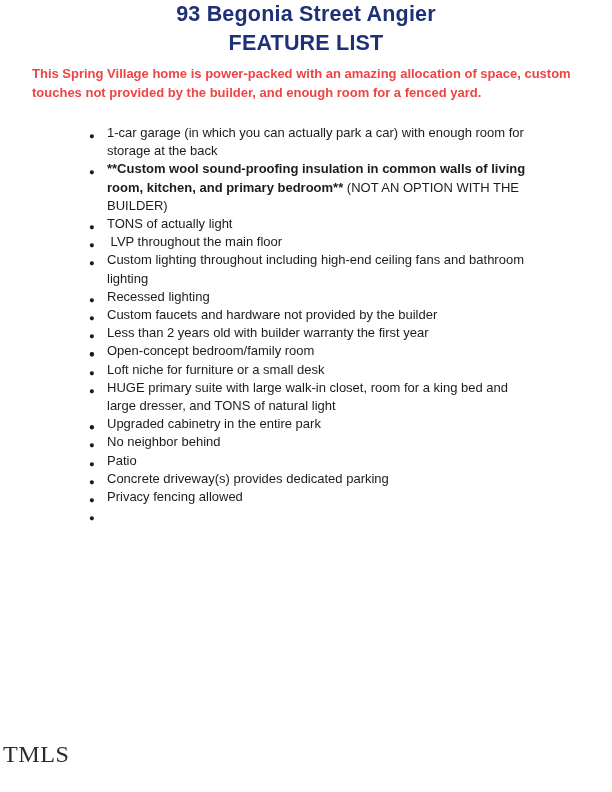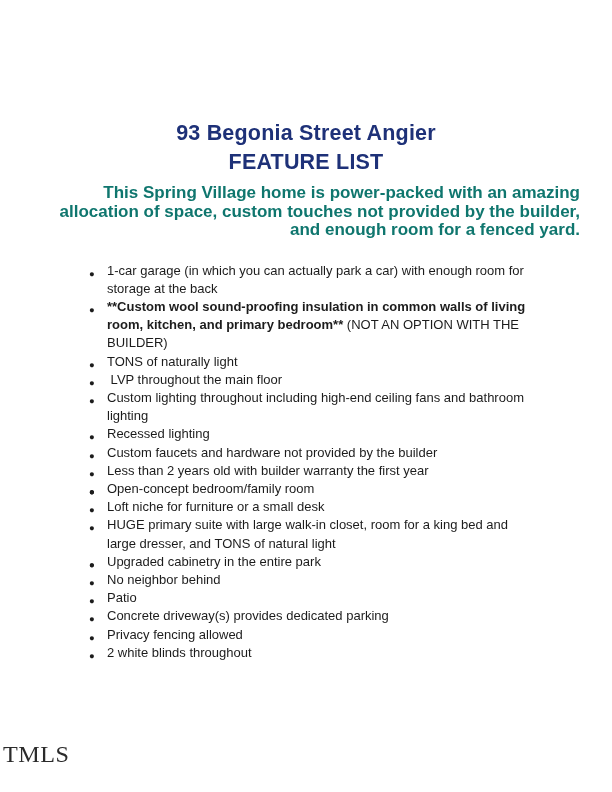--- a/index.html
+++ b/index.html
@@ -9,40 +9,38 @@
   }
   .page {
     position: relative;
     width: 612px;
     height: 792px;
     background: #ffffff;
     overflow: hidden;
     font-family: "Liberation Sans", sans-serif;
   }
   .header {
-    padding-top: 83px;
     text-align: center;
-    margin-top: 36px;
   }
   .title-line {
     margin: 0;
     font-size: 21.5px;
     font-weight: bold;
     line-height: 29px;
     color: #1e3178;
     letter-spacing: 0.2px;
   }
   .intro {
     margin: 7px auto 0 auto;
     max-width: 548px;
-    text-align: right;
-    font-size: 17px;
+    text-align: left;
+    font-size: 13px;
     font-weight: bold;
     line-height: 18.5px;
-    color: #0f766e;
+    color: #ef4444;
   }
   ul.feature-list {
     margin: 22px 0 0 89px;
     padding: 0;
     list-style: none;
     width: 440px;
   }
   ul.feature-list li {
     position: relative;
     padding-left: 18px;
@@ -80,35 +78,35 @@
 
   <div class="header">
     <p class="title-line">93 Begonia Street Angier</p>
     <p class="title-line">FEATURE LIST</p>
     <p class="intro">This Spring Village home is power-packed with an amazing allocation of space, custom touches not provided by the builder, and enough room for a fenced yard.</p>
   </div>
 
   <ul class="feature-list">
     <li><span class="bullet">●</span><span>1-car garage (in which you can actually park a car) with enough room for storage at the back</span></li>
     <li><span class="bullet">●</span><span class="bold-seg">**Custom wool sound-proofing insulation in common walls of living room, kitchen, and primary bedroom**</span><span> (NOT AN OPTION WITH THE BUILDER)</span></li>
-    <li><span class="bullet">●</span><span>TONS of naturally light</span></li>
+    <li><span class="bullet">●</span><span>TONS of actually light</span></li>
     <li><span class="bullet">●</span><span>&nbsp;LVP throughout the main floor</span></li>
     <li><span class="bullet">●</span><span>Custom lighting throughout including high-end ceiling fans and bathroom lighting</span></li>
     <li><span class="bullet">●</span><span>Recessed lighting</span></li>
     <li><span class="bullet">●</span><span>Custom faucets and hardware not provided by the builder</span></li>
     <li><span class="bullet">●</span><span>Less than 2 years old with builder warranty the first year</span></li>
     <li><span class="bullet">●</span></li>
     <li><span class="bullet">●</span></li>
     <li><span class="bullet">●</span><span>Open-concept bedroom/family room</span></li>
     <li><span class="bullet">●</span><span>Loft niche for furniture or a small desk</span></li>
     <li><span class="bullet">●</span><span>HUGE primary suite with large walk-in closet, room for a king bed and large dresser, and TONS of natural light</span></li>
     <li><span class="bullet">●</span></li>
     <li><span class="bullet">●</span><span>Upgraded cabinetry in the entire park</span></li>
     <li><span class="bullet">●</span><span>No neighbor behind</span></li>
     <li><span class="bullet">●</span><span>Patio</span></li>
     <li><span class="bullet">●</span><span>Concrete driveway(s) provides dedicated parking</span></li>
     <li><span class="bullet">●</span><span>Privacy fencing allowed</span></li>
-    <li><span class="bullet">●</span><span>2 white blinds throughout</span></li>
+    <li><span class="bullet">●</span></li>
   </ul>
 
   <div class="footer-logo">TMLS</div>
 
 </div>
 
 </body></html>

